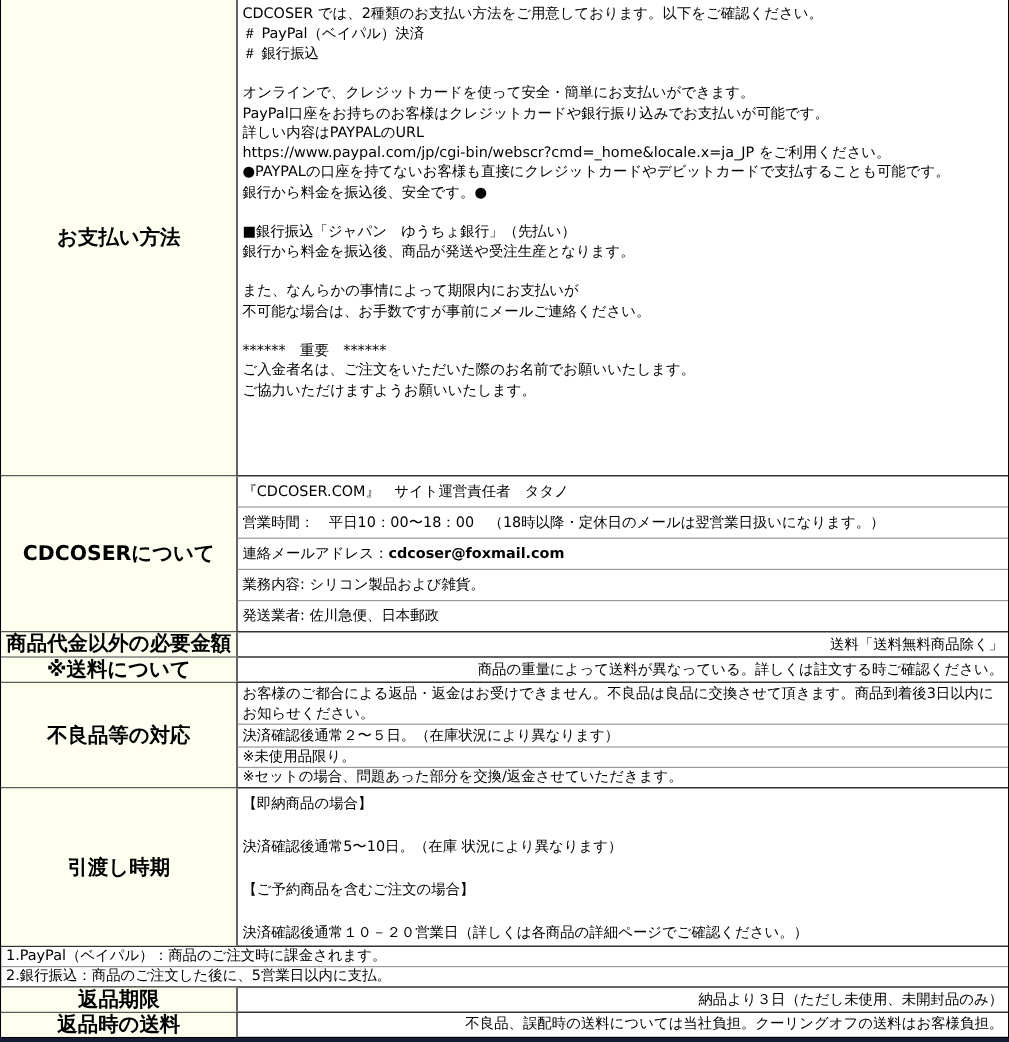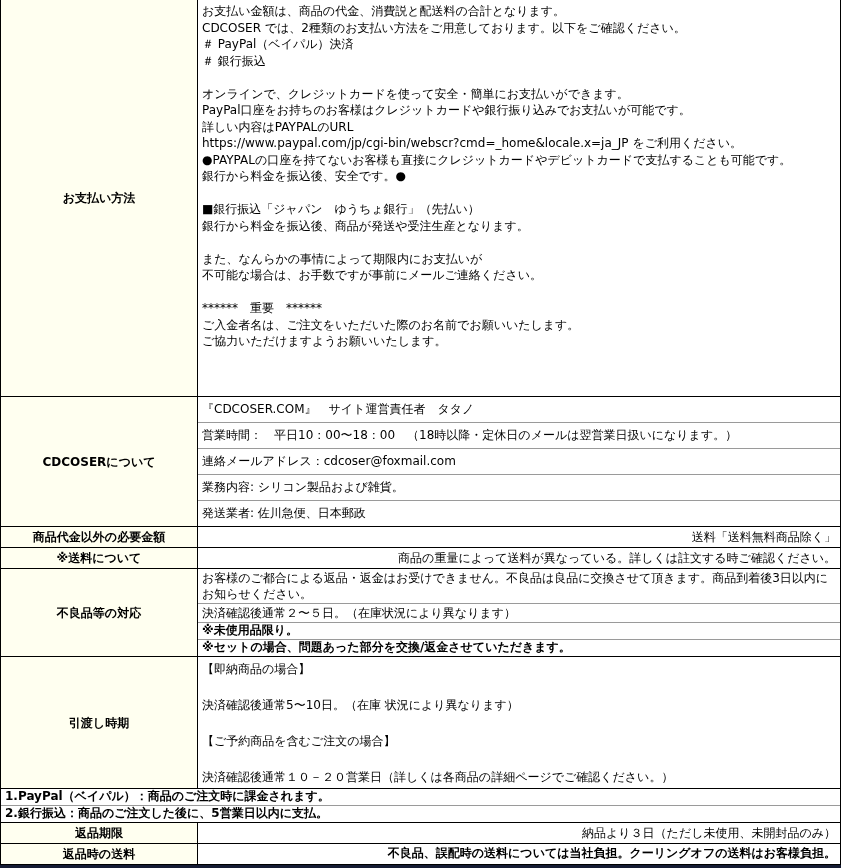--- a/index.html
+++ b/index.html
@@ -21,21 +21,21 @@
   .label-cell {
     width: 197px;
     min-width: 197px;
     background: var(--label-bg, #fffff0);
     border-right: 1px solid var(--grid-border, #000);
     display: flex;
     align-items: center;
     justify-content: center;
     text-align: left;
     font-weight: bold;
-    font-size: 12px;
+    font-size: 17px;
     padding: 2px 4px;
     line-height: 16px;
   }
   .content-cell {
     flex: 1;
     font-size: 12px;
     min-width: 0;
   }
   .lines-block { padding: 3px 4px 2px 4px; }
   .line {
@@ -46,41 +46,40 @@
   .row-delivery .line { line-height: 18px; }
   .subrow {
     border-bottom: 1px solid var(--subrow-border, #9a9a9a);
     padding: 4px 4px;
     line-height: 17px;
     white-space: pre-wrap;
     word-break: break-all;
   }
   .subrow:last-child { border-bottom: none; }
   .subrow.tight { padding: 1px 4px; line-height: 16px; }
-  .subrow.xtight { padding: 0 4px 1px 4px; line-height: 15px; font-weight: bold; }
+  .subrow.xtight { padding: 0 4px 1px 4px; line-height: 15px; }
   .row-min-h1 { min-height: 397px; }
   .row-min-h6 { min-height: 129px; }
   .row-single .content-cell { display: flex; align-items: center; text-align: right; }
   .row-single .subrow { flex: 1; border-bottom: none; }
   .footer-bar {
     width: 841px;
     height: 7px;
     background: var(--footer-bar, #151b33);
   }
-  b.email { font-weight: normal; margin-top: 16px; }
+  b.email { font-weight: bold; margin-top: 16px; }
 </style>
 </head>
 <body>
 
 <div class="shop-table">
 
   <div class="row row-min-h1">
     <div class="label-cell">お支払い方法</div>
     <div class="content-cell lines-block">
-        <div class="line">お支払い金額は、商品の代金、消費説と配送料の合計となります。</div>
         <div class="line">CDCOSER では、2種類のお支払い方法をご用意しております。以下をご確認ください。</div>
         <div class="line">＃ PayPal（ベイパル）決済</div>
         <div class="line">＃ 銀行振込</div>
         <div class="line">&nbsp;</div>
         <div class="line">オンラインで、クレジットカードを使って安全・簡単にお支払いができます。</div>
         <div class="line">PayPal口座をお持ちのお客様はクレジットカードや銀行振り込みでお支払いが可能です。</div>
         <div class="line">詳しい内容はPAYPALのURL</div>
         <div class="line">https://www.paypal.com/jp/cgi-bin/webscr?cmd=_home&amp;locale.x=ja_JP をご利用ください。</div>
         <div class="line">●PAYPALの口座を持てないお客様も直接にクレジットカードやデビットカードで支払することも可能です。</div>
         <div class="line">銀行から料金を振込後、安全です。●</div>

